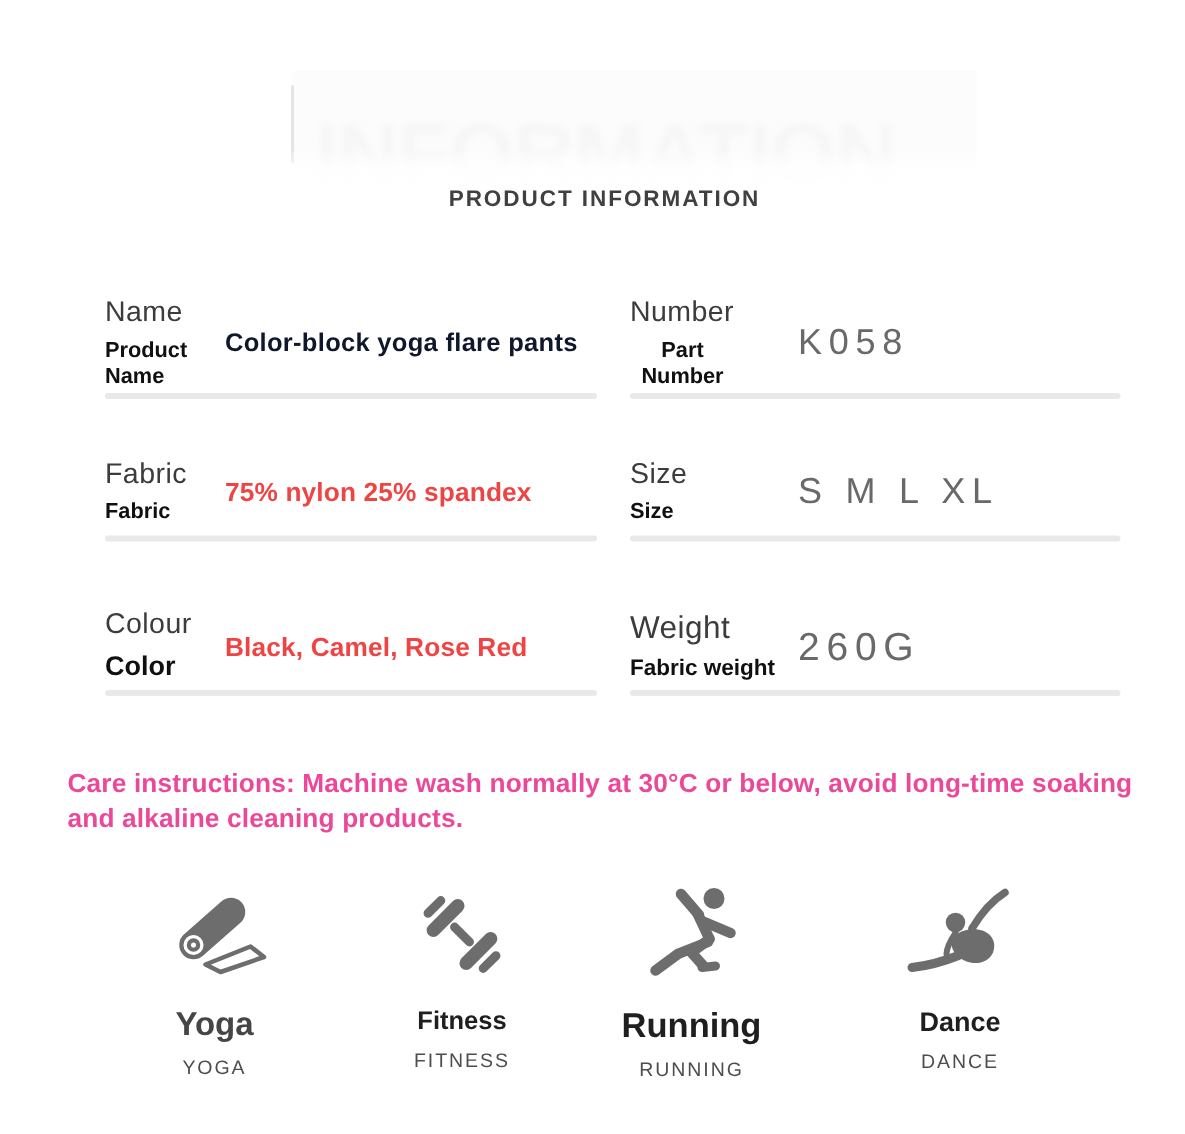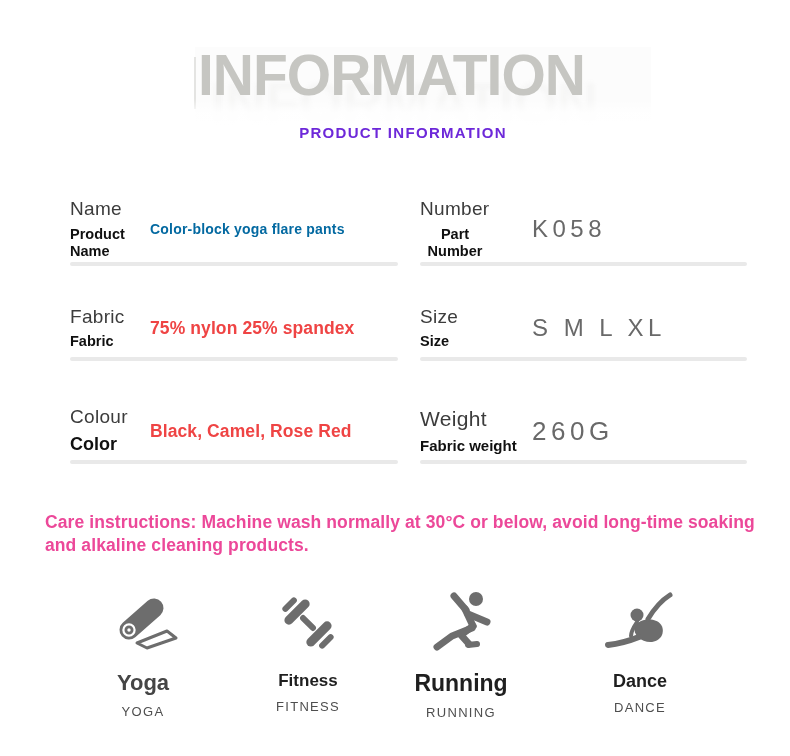--- a/index.html
+++ b/index.html
@@ -17,34 +17,34 @@
   .big-title-ghost{
     position:absolute;left:210px;top:72px;font-size:57px;font-weight:700;line-height:1.1;
     letter-spacing:-1px;color:#c6c6c2;white-space:nowrap;opacity:0.10;filter:blur(2px);
   }
   .title-fade{
     position:absolute;left:185px;top:99px;width:480px;height:30px;pointer-events:none;
     background:linear-gradient(to bottom, rgba(255,255,255,0) 0%, rgba(255,255,255,0.85) 45%, #ffffff 100%);
   }
   .subtitle{
     position:absolute;left:0;top:124px;width:100%;box-sizing:border-box;padding-left:16px;
-    text-align:center;font-size:15px;font-weight:700;color:#6d28d9;letter-spacing:1.3px;
+    text-align:center;font-size:15px;font-weight:700;color:#404040;letter-spacing:1.3px;
   }
   
   .cell{position:absolute;display:flex;align-items:center;}
   .cell .labels{display:flex;flex-direction:column;justify-content:center;flex:none;}
   .labels-l{width:80px;}
   .labels-r{width:112px;}
   .label-en{font-size:19px;font-weight:400;color:#3c3c3c;line-height:1.15;letter-spacing:0.3px;}
   .label-en-lg{font-size:21px;}
   .label-bold{font-size:14.5px;font-weight:700;color:#101010;line-height:1.18;margin-top:6px;}
   .label-bold-lg{font-size:18px;}
   .cell-number .label-bold{width:70px;text-align:center;}
   .value{flex:1;white-space:nowrap;}
-  .value-gray{font-size:14px;font-weight:700;color:#0369a1;letter-spacing:0.2px;}
+  .value-gray{font-size:17px;font-weight:700;color:#0f172a;letter-spacing:0.2px;}
   .value-dark{font-size:17.5px;font-weight:700;color:#ef4444;letter-spacing:0.1px;}
   .value-code{font-size:24px;font-weight:400;color:#696969;letter-spacing:4.5px;}
   .value-code-lg{font-size:26px;}
   .hr{position:absolute;height:4px;border-radius:2px;background:#e9e9e9;}
   
   .care{
     position:absolute;left:45px;top:511px;width:714px;
     font-size:17.5px;font-weight:700;color:#ec4899;line-height:1.3;letter-spacing:0.1px;
   }
   
@@ -60,21 +60,20 @@
   .ic-s{stroke:#6d6d6d;fill:none;stroke-linecap:round;}
 </style>
 </head>
 <body>
 
 <div class="page">
 
   <div class="title-panel"></div>
   <div class="title-edge"></div>
   <div class="big-title-ghost">INFORMATION</div>
-  <div class="big-title">INFORMATION</div>
   <div class="title-fade"></div>
   <div class="subtitle">PRODUCT INFORMATION</div>
 
   <div class="cell" style="left:70px;top:194px;width:330px;height:70px;">
     <div class="labels labels-l">
       <span class="label-en">Name</span>
       <span class="label-bold">Product Name</span>
     </div>
     <div class="value value-gray">Color-block yoga flare pants</div>
   </div>

